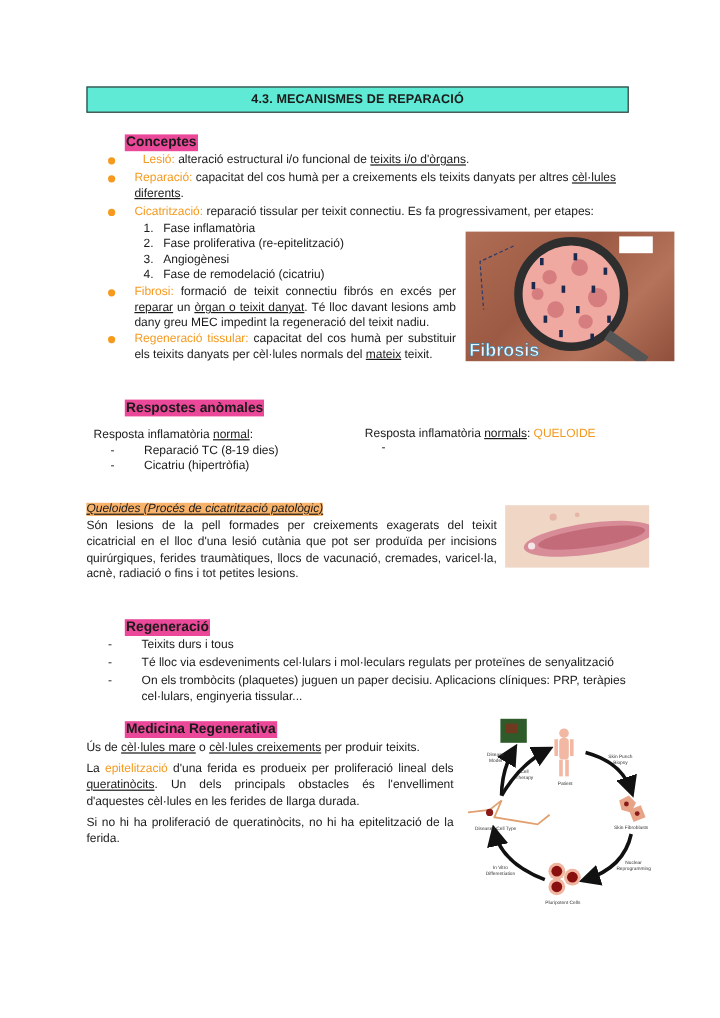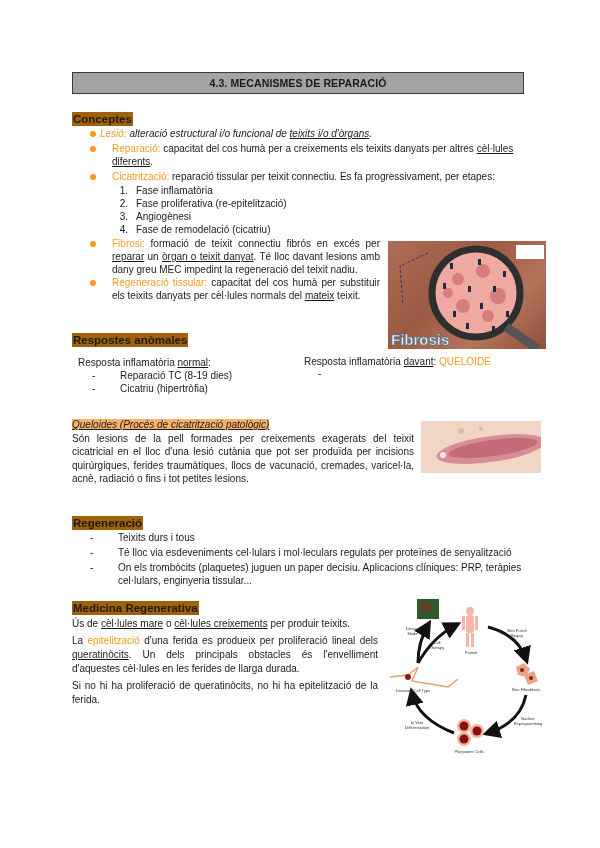--- a/index.html
+++ b/index.html
@@ -1,53 +1,53 @@
 <!DOCTYPE html>
 <html><head>
 <meta charset="utf-8">
 <style>
   html, body { margin:0; padding:0; background:#ffffff; }
   body { width:600px; height:848px; position:relative; overflow:hidden;
          font-family:"Liberation Sans", sans-serif; color:#1a1a1a; font-size:10px; }
   .abs { position:absolute; }
-  .title-box { left:72px; top:72px; width:452px; height:22px; background:#a3a3a3;
+  .title-box { left:72px; top:72px; width:452px; height:22px; background:#5eead4;
                border:1.5px solid #3a3a3a; box-sizing:border-box; display:flex;
                align-items:center; justify-content:center; font-weight:bold; font-size:10.5px; letter-spacing:0.1px; }
-  .h2 { font-weight:bold; font-size:11.5px; background:#a16207; padding:0 1px; display:inline-block; line-height:14px; }
+  .h2 { font-weight:bold; font-size:11.5px; background:#ec4899; padding:0 1px; display:inline-block; line-height:14px;margin-left:32px; }
   .orange { color:#f59a1f; }
   .u { text-decoration:underline; }
   .bul { display:flex; align-items:flex-start; line-height:13px; }
   .dot { width:6px; height:6px; border-radius:50%; background:#f59a1f; margin-top:3.5px; flex:none; }
   .dash { flex:none; width:28px; }
   .num { flex:none; width:18px; text-align:right; margin-right:8px; }
   .just { text-align:justify; }
   p { margin:0; }
   
-  .fib-img { left:388px; top:193px; width:158px; height:108px; overflow:hidden;
-             background:linear-gradient(135deg,#b06d55 0%,#9c5a44 40%,#b5735b 70%,#8f4f3a 100%);margin-top:48px; }
+  .fib-img { left:388px; top:193px; width:174px; height:108px; overflow:hidden;
+             background:linear-gradient(135deg,#b06d55 0%,#9c5a44 40%,#b5735b 70%,#8f4f3a 100%); }
   .kel-img { left:421px; top:421px; width:120px; height:52px; overflow:hidden;
              background:#efd6c5; }
   .cycle-img { left:388px; top:597px; width:160px; height:168px; }
   .tiny { font-size:4px; color:#333; text-align:center; line-height:4.5px; }
 </style>
 </head>
 <body>
 
 <div class="abs title-box">
     <span>4.3. MECANISMES DE REPARACIÓ</span>
   </div>
 
 <div class="abs" style="left:72px; top:112px;">
   <span class="h2">Conceptes</span>
 </div>
 
 <div class="abs" style="left:90px; top:127px; width:438px;">
   <div class="bul">
     <span class="dot"></span>
-    <span style="margin-left:4px;font-style:italic;">
+    <span style="margin-left:23px;">
       <span class="orange">Lesió:</span><span> alteració estructural i/o funcional de </span><span class="u">teixits i/o d'òrgans</span><span>.</span>
     </span>
   </div>
   <div class="bul" style="margin-top:2px;">
     <span class="dot"></span>
     <span style="margin-left:16px;">
       <span class="orange">Reparació:</span><span> capacitat del cos humà per a creixements els teixits danyats per altres </span><span class="u">cèl·lules diferents</span><span>.</span>
     </span>
   </div>
   <div class="bul" style="margin-top:2px;">
@@ -132,21 +132,21 @@
   <div class="bul" style="margin-left:14px;">
       <span class="dash">-</span>
       <span>Reparació TC (8-19 dies)</span>
     </div>
   <div class="bul" style="margin-left:14px;">
       <span class="dash">-</span>
       <span>Cicatriu (hipertròfia)</span>
     </div>
 </div>
 <div class="abs" style="left:304px; top:356px; width:230px;">
-  <div style="line-height:11px;"><span>Resposta inflamatòria </span><span class="u">davant</span><span>: </span><span class="orange">QUELOIDE</span></div>
+  <div style="line-height:11px;"><span>Resposta inflamatòria </span><span class="u">normals</span><span>: </span><span class="orange">QUELOIDE</span></div>
   <div class="bul" style="margin-left:14px; width:150px;">
       <span class="dash">-</span>
     </div>
 </div>
 
 <div class="abs" style="left:72px; top:418px;text-align:right;">
   <span class="u" style="background:#f8b26a; font-style:italic; line-height:13px;">Queloides (Procés de cicatrització patològic)</span>
 </div>
 <div class="abs just" style="left:72px; top:432px; width:342px; line-height:13.3px;">
   <p>Són lesions de la pell formades per creixements exagerats del teixit cicatricial en el lloc d'una lesió cutània que pot ser produïda per incisions quirúrgiques, ferides traumàtiques, llocs de vacunació, cremades, varicel·la, acnè, radiació o fins i tot petites lesions.</p>

